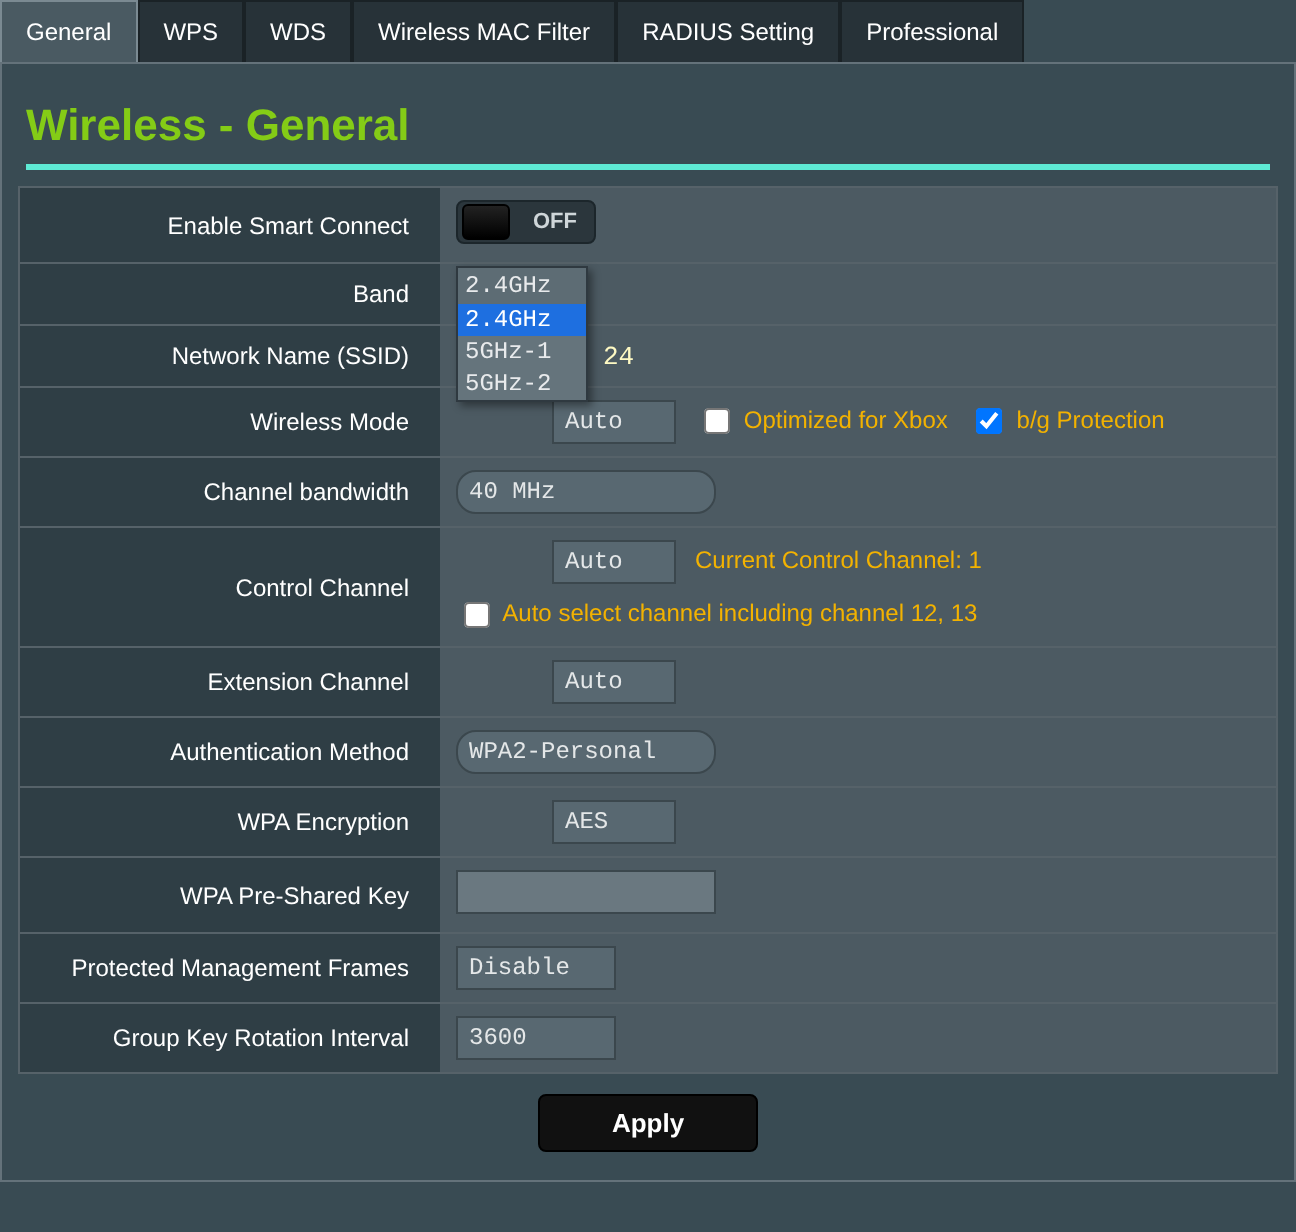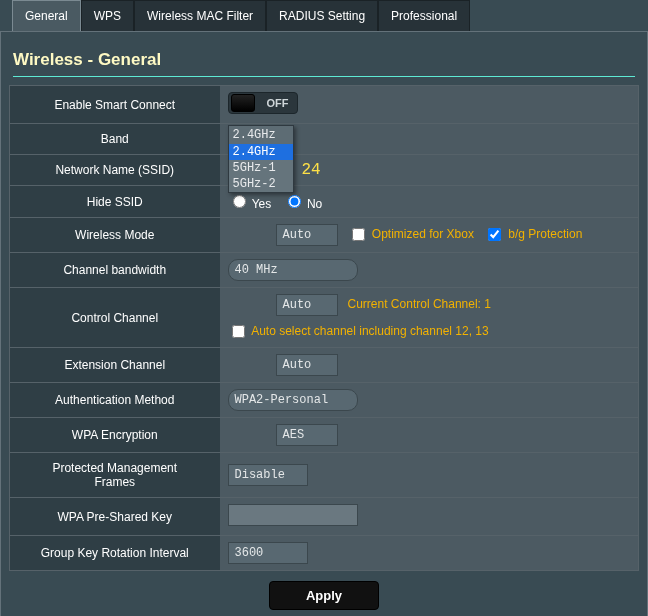--- a/index.html
+++ b/index.html
@@ -9,21 +9,20 @@
     font-family: Arial, Helvetica, sans-serif;
     font-size: 12px;
     color: #d8d8d8;
     width: 648px;
   }
   .viewport { width: 648px; height: 616px; overflow: hidden; position: relative; }
   .tabstrip {
     display: flex;
     gap: 0;
     border-bottom: 1px solid #64727a;
-    padding-left: 12px;
   }
   .tab {
     padding: 8px 12px;
     background: #273238;
     border: 1px solid #1a2226;
     border-bottom: none;
     color: #fff;
     font-size: 12px;
     cursor: pointer;
     white-space: nowrap;
@@ -32,44 +31,44 @@
     background: #4a5a62;
     border: 1px solid #7b8a92;
     border-bottom: none;
   }
   .content {
     border: 1px solid #64727a;
     border-top: none;
     padding: 6px 8px 10px 8px;
   }
   h2.page-title {
-    color: #fef9c3;
-    font-size: 17px;
+    color: #84cc16;
+    font-size: 22px;
     font-weight: bold;
     margin: 12px 4px 8px 4px;
     padding-bottom: 6px;
-    border-bottom: 1px solid #5eead4;
+    border-bottom: 3px solid #5eead4;
   }
   .desc {
     color: #cfd6d9;
     margin: 10px 4px 14px 4px;
   }
   table.form {
     width: 100%;
     border-collapse: collapse;
   }
   table.form tr {
     border: 1px solid #566269;
   }
   table.form th {
-    text-align: center;
+    text-align: right;
     font-weight: normal;
     color: #fff;
     background: #2f3e45;
-    padding: 8px 27px;
+    padding: 8px 15px;
     width: 210px;
     font-size: 12px;
     margin-top: 24px;
   }
   table.form td {
     background: #4c5a62;
     padding: 6px 8px;
     vertical-align: middle;
     position: relative;
   }
@@ -140,22 +139,22 @@
     padding: 1px 4px;
     color: #e8eaec;
     cursor: pointer;
   }
   .dropdown-pop .opt.highlight {
     background: #1e6fe0;
     color: #fff;
   }
   .value-peek {
     font-family: "Courier New", monospace;
-    font-size: 16px;
-    color: #fde047;
+    font-size: 13px;
+    color: #fef9c3;
     margin-left: 74px;
     margin-top: 16px;
   }
   .apply-row { text-align:center; padding: 10px 0 4px 0; }
   .apply-btn {
     background: #111;
     color: #fff;
     font-weight: bold;
     border: 1px solid #000;
     border-radius: 4px;
@@ -164,20 +163,21 @@
     cursor: pointer;
   }
 </style>
 </head>
 <body>
 <div class="viewport">
 
 <div class="tabstrip">
   <div class="tab active"><span>General</span></div>
   <div class="tab"><span>WPS</span></div>
+  <div class="tab"><span>WDS</span></div>
   <div class="tab"><span>Wireless MAC Filter</span></div>
   <div class="tab"><span>RADIUS Setting</span></div>
   <div class="tab"><span>Professional</span></div>
 </div>
 
 <div class="content">
   <h2 class="page-title">Wireless - General</h2>
 
   <table class="form">
     <tbody>
@@ -205,27 +205,20 @@
     </tr>
 
     <tr>
       <th>Network Name (SSID)</th>
       <td>
         <span class="value-peek">24</span>
         <span class="ssid-input" style="opacity:0; position:absolute;"></span>
       </td>
     </tr>
 
-    <tr>
-      <th>Hide SSID</th>
-      <td class="radio-row">
-        <label><input type="radio" name="hidessid" style=""> <span>Yes</span></label>
-        <label><input type="radio" name="hidessid" checked="" style=""> <span>No</span></label>
-      </td>
-    </tr>
 
     <tr>
       <th>Wireless Mode</th>
       <td>
         <span class="select-like wide0">Auto</span>
         &nbsp;
         <input type="checkbox" class="chk" style="">
         <span class="yellow">Optimized for Xbox</span>
         &nbsp;
         <input type="checkbox" class="chk" checked="" style="">
@@ -261,27 +254,27 @@
       <th>Authentication Method</th>
       <td><span class="select-like wide1">WPA2-Personal</span></td>
     </tr>
 
     <tr>
       <th>WPA Encryption</th>
       <td><span class="select-like wide0">AES</span></td>
     </tr>
 
     <tr>
+      <th>WPA Pre-Shared Key</th>
+      <td><span class="select-like" style="width:130px; background:#6a7880;"></span></td>
+    </tr>
+
+    <tr>
       <th>Protected Management Frames</th>
       <td><span class="select-like" style="width:80px;">Disable</span></td>
-    </tr>
-
-    <tr>
-      <th>WPA Pre-Shared Key</th>
-      <td><span class="select-like" style="width:130px; background:#6a7880;"></span></td>
     </tr>
 
     <tr>
       <th>Group Key Rotation Interval</th>
       <td><span class="select-like" style="width:80px;">3600</span></td>
     </tr>
   </tbody>
       </table>
 
   <div class="apply-row">

